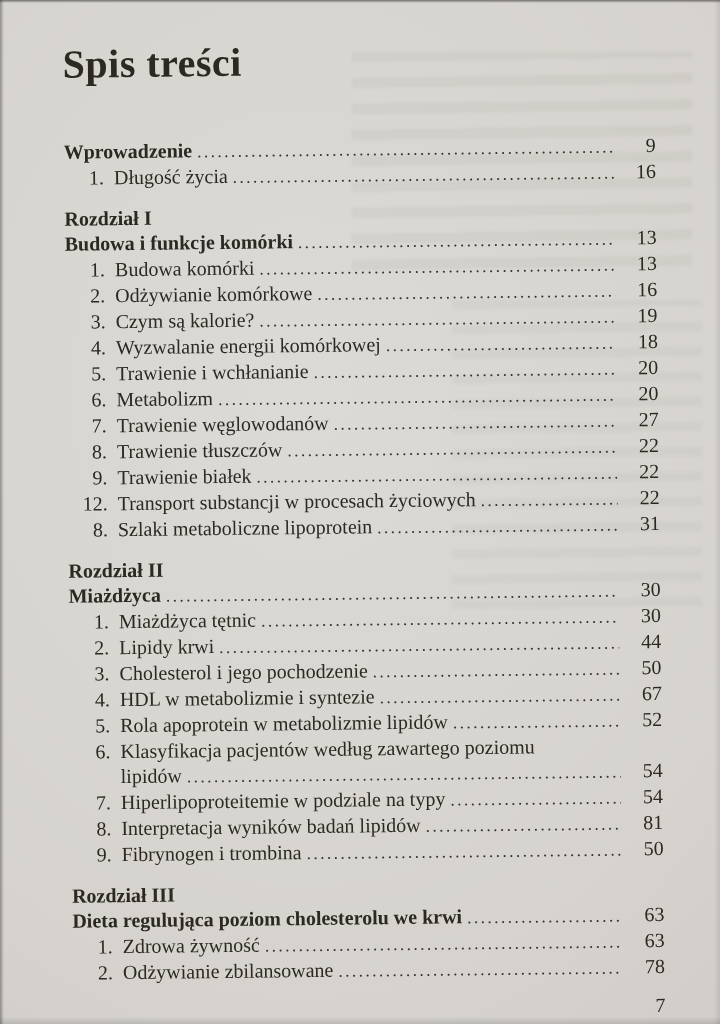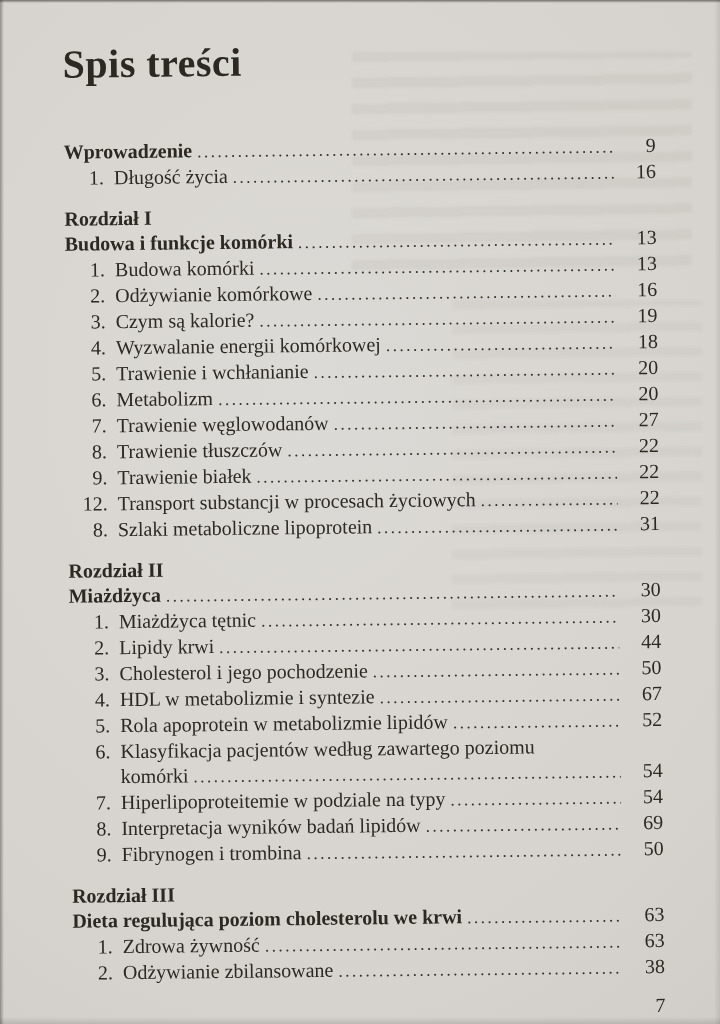--- a/index.html
+++ b/index.html
@@ -231,35 +231,35 @@
           <span class="dots"></span>
           <span class="page">52</span>
         </div>
         <div class="row item">
           <span class="num">6.</span>
           <span class="label">Klasyfikacja pacjentów według zawartego poziomu</span>
           <span class="fill"></span>
         </div>
         <div class="row item">
           <span class="num"></span>
-          <span class="label">komórki</span>
+          <span class="label">lipidów</span>
           <span class="dots"></span>
           <span class="page">54</span>
         </div>
         <div class="row item">
           <span class="num">7.</span>
           <span class="label">Hiperlipoproteitemie w podziale na typy</span>
           <span class="dots"></span>
           <span class="page">54</span>
         </div>
         <div class="row item">
           <span class="num">8.</span>
           <span class="label">Interpretacja wyników badań lipidów</span>
           <span class="dots"></span>
-          <span class="page">69</span>
+          <span class="page">81</span>
         </div>
         <div class="row item">
           <span class="num">9.</span>
           <span class="label">Fibrynogen i trombina</span>
           <span class="dots"></span>
           <span class="page">50</span>
         </div>
         <div class="gap"></div>
         <div class="row heading">
           <span class="label">Rozdział III</span>
@@ -273,21 +273,21 @@
         <div class="row item">
           <span class="num">1.</span>
           <span class="label">Zdrowa żywność</span>
           <span class="dots"></span>
           <span class="page">63</span>
         </div>
         <div class="row item">
           <span class="num">2.</span>
           <span class="label">Odżywianie zbilansowane</span>
           <span class="dots"></span>
-          <span class="page">38</span>
+          <span class="page">78</span>
         </div>
       </div>
 
     <div class="footer">
       <span>7</span>
     </div>
   </div>
 </div>
 
 </body></html>

